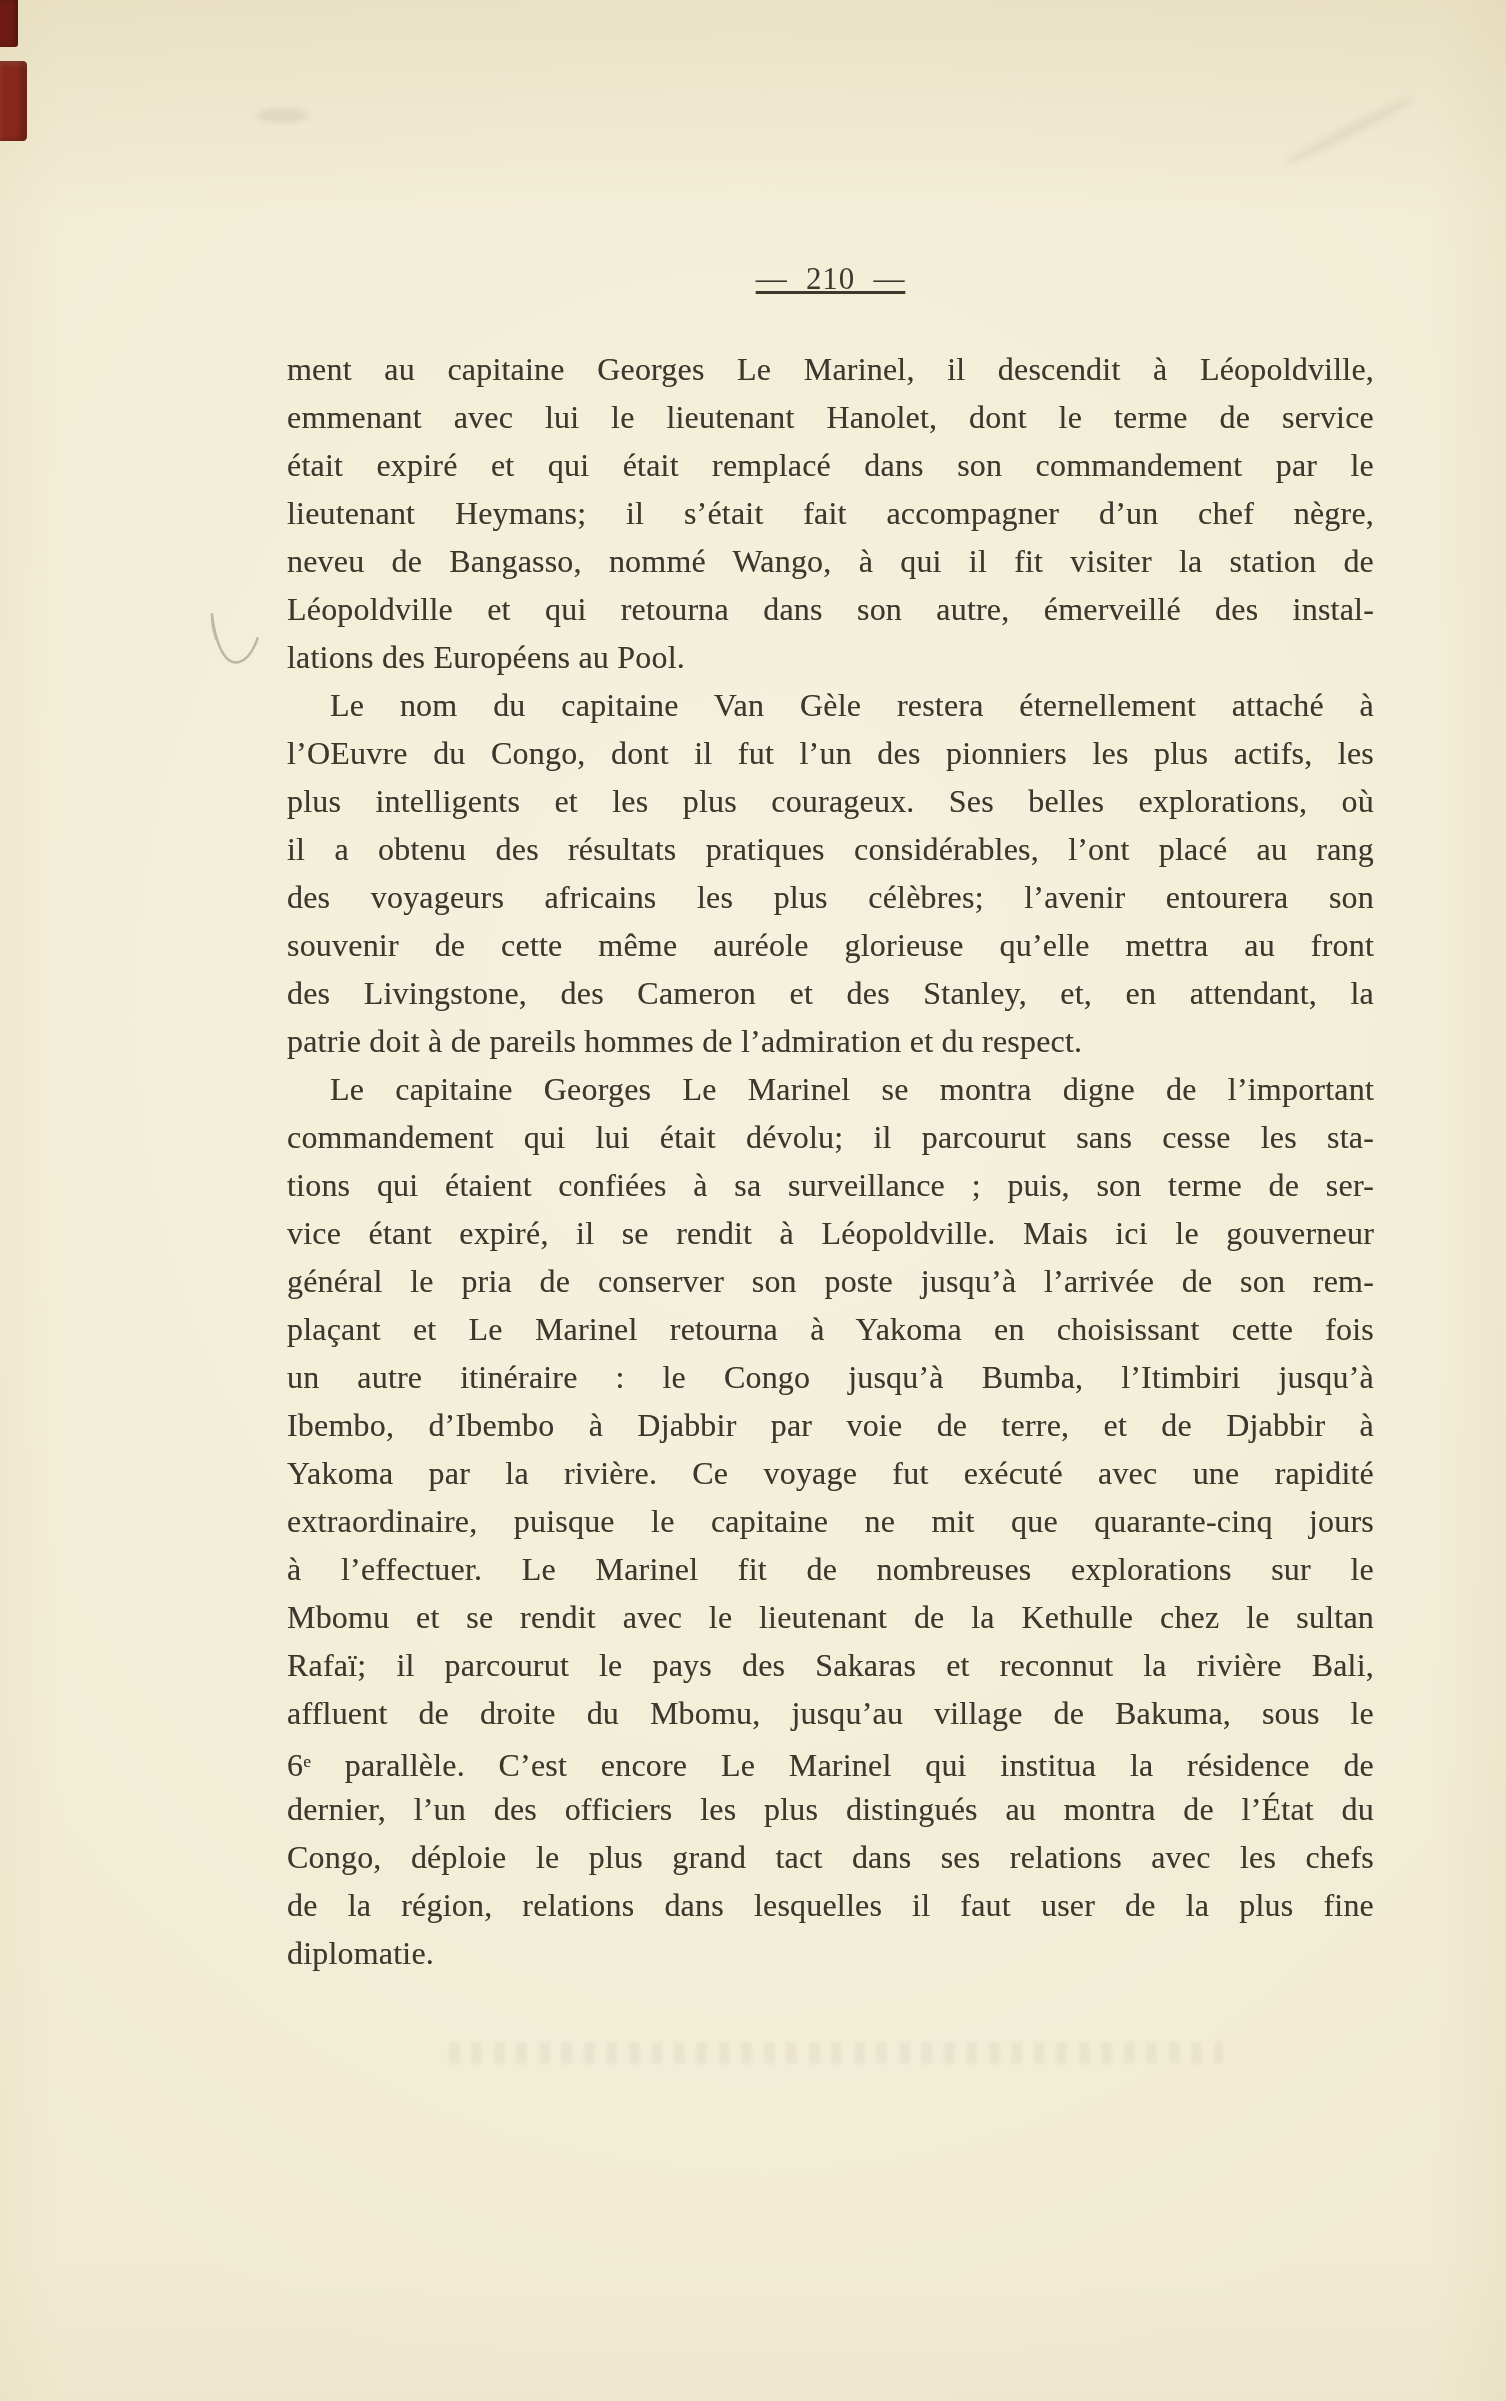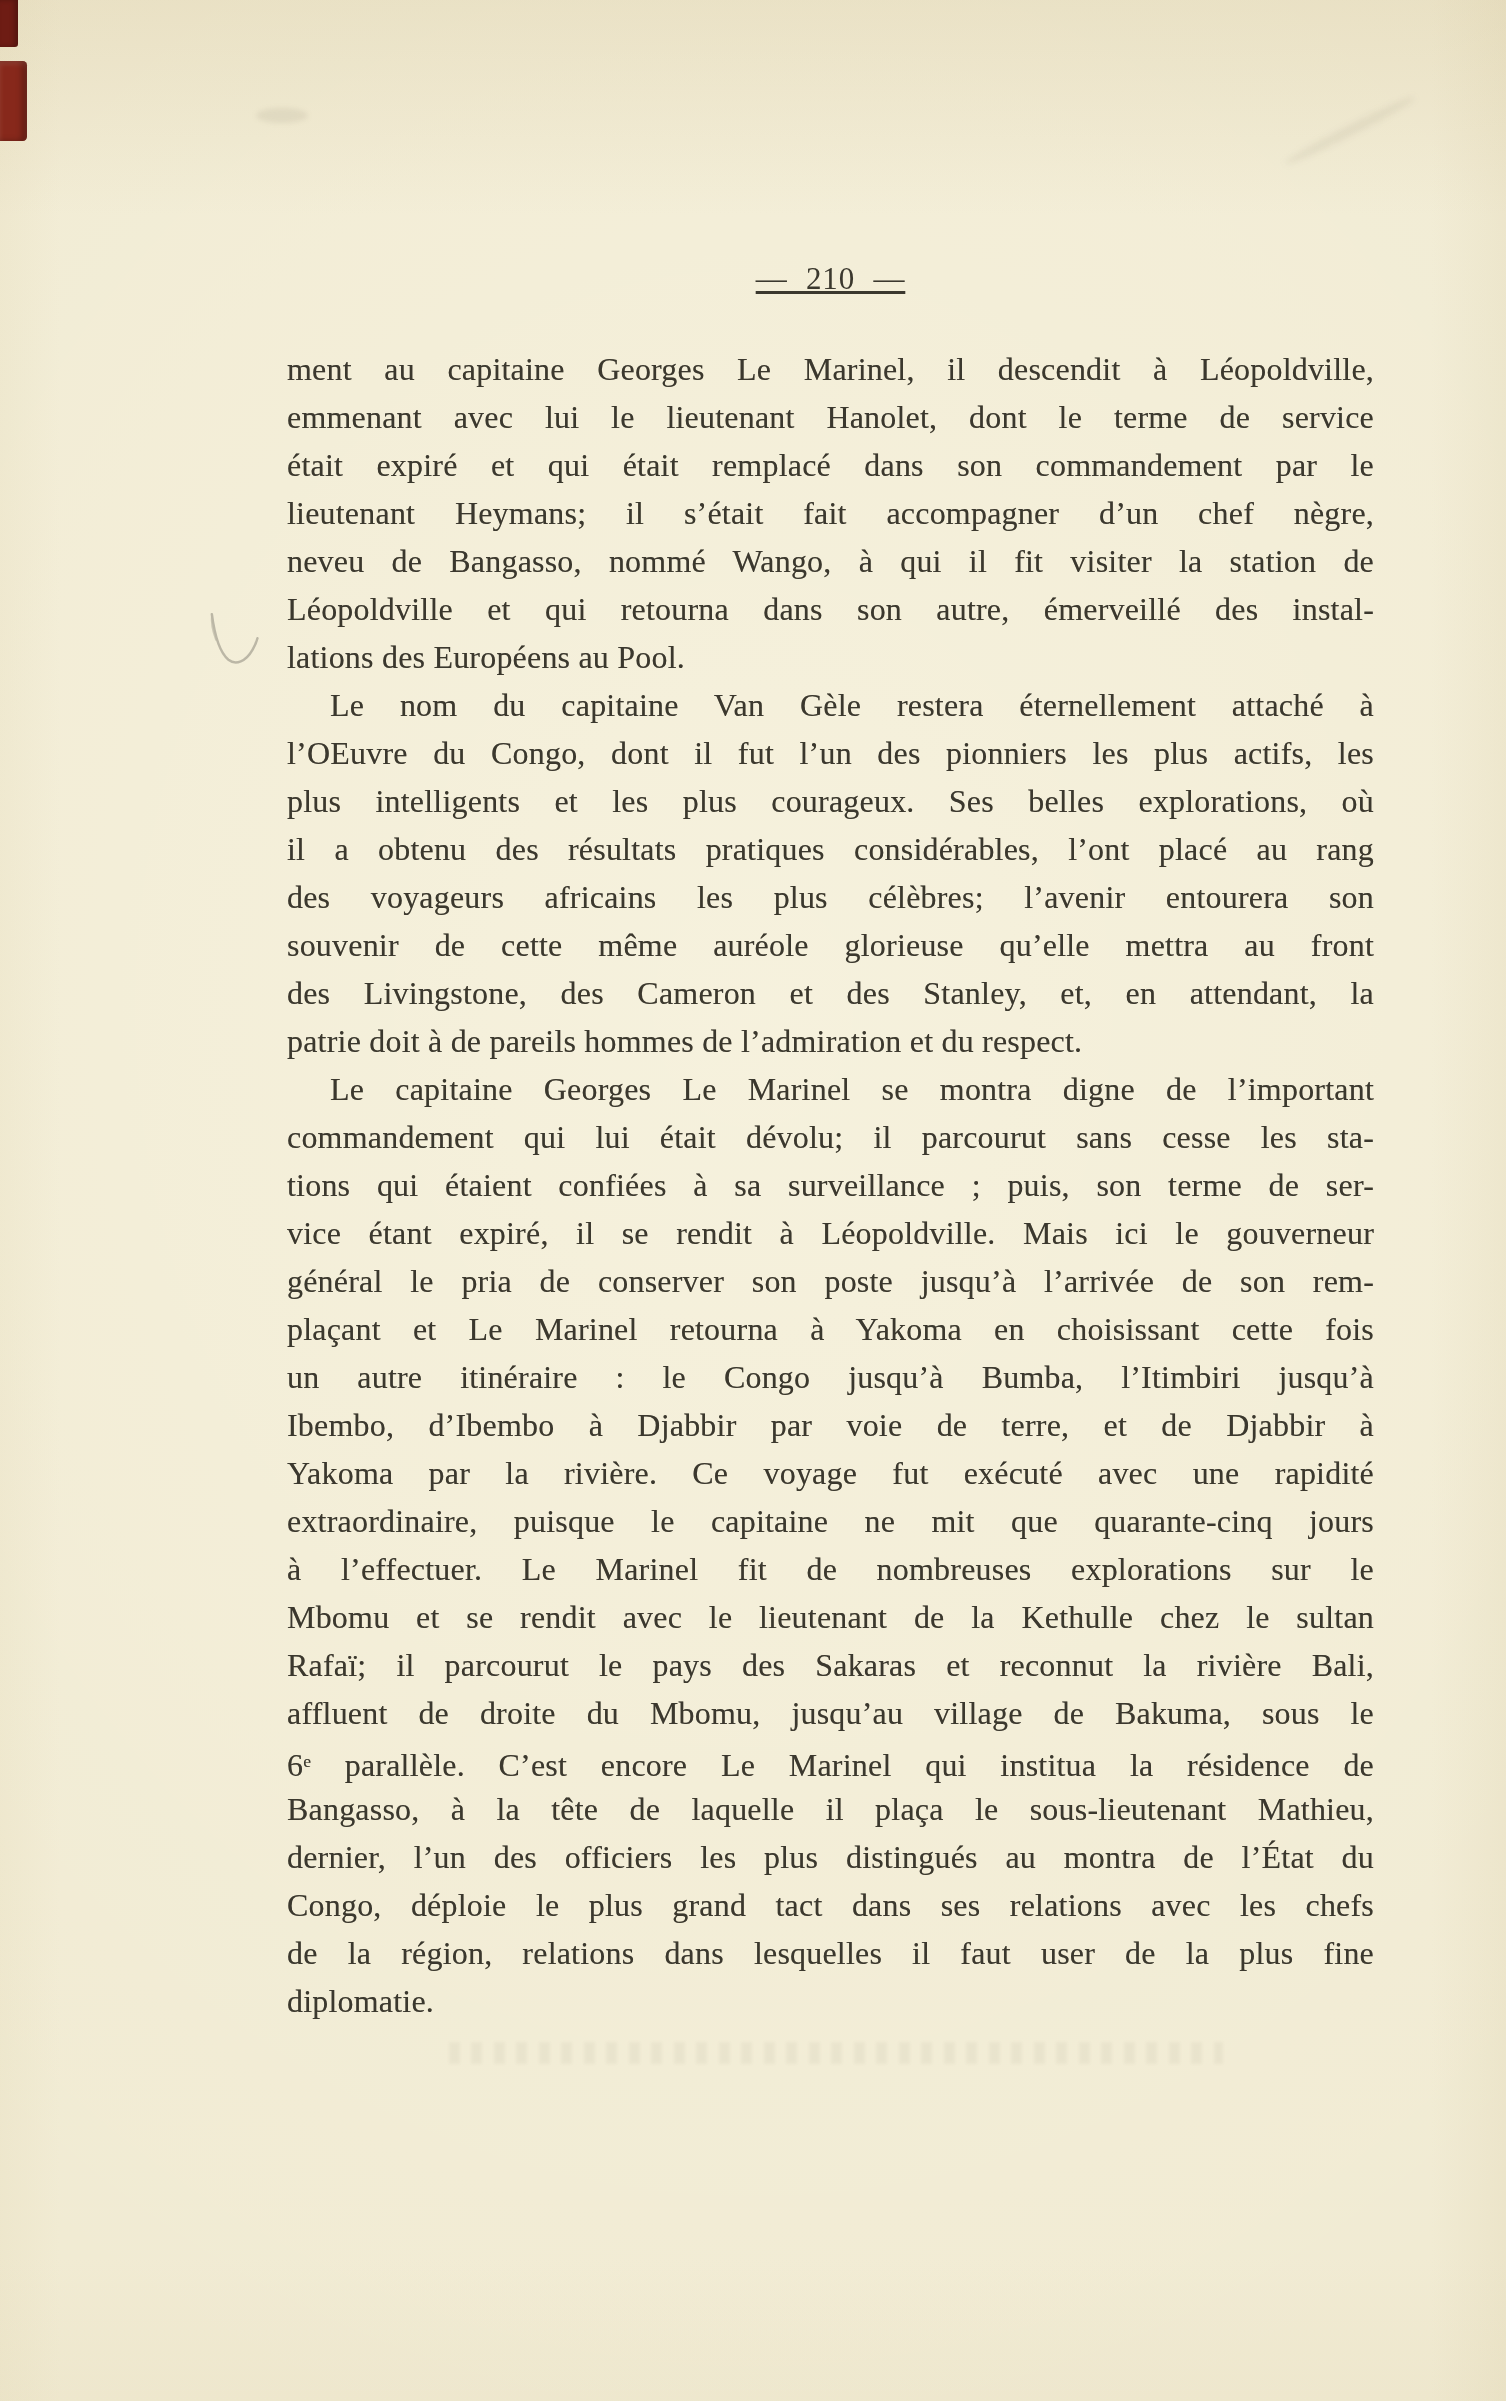--- a/index.html
+++ b/index.html
@@ -171,21 +171,20 @@
       <div class="line">plaçant et Le Marinel retourna à Yakoma en choisissant cette fois</div>
       <div class="line">un autre itinéraire : le Congo jusqu’à Bumba, l’Itimbiri jusqu’à</div>
       <div class="line">Ibembo, d’Ibembo à Djabbir par voie de terre, et de Djabbir à</div>
       <div class="line">Yakoma par la rivière. Ce voyage fut exécuté avec une rapidité</div>
       <div class="line">extraordinaire, puisque le capitaine ne mit que quarante-cinq jours</div>
       <div class="line">à l’effectuer. Le Marinel fit de nombreuses explorations sur le</div>
       <div class="line">Mbomu et se rendit avec le lieutenant de la Kethulle chez le sultan</div>
       <div class="line">Rafaï; il parcourut le pays des Sakaras et reconnut la rivière Bali,</div>
       <div class="line">affluent de droite du Mbomu, jusqu’au village de Bakuma, sous le</div>
       <div class="line">6<sup>e</sup> parallèle. C’est encore Le Marinel qui institua la résidence de</div>
-      <div class="line">Bangasso, à la tête de laquelle il plaça le sous-lieutenant Mathieu,</div>
       <div class="line">dernier, l’un des officiers les plus distingués au montra de l’État du</div>
       <div class="line">Congo, déploie le plus grand tact dans ses relations avec les chefs</div>
       <div class="line">de la région, relations dans lesquelles il faut user de la plus fine</div>
       <div class="line last">diplomatie.</div>
     </div>
   </div>
 
 <div class="ghosting"></div>
 
 

